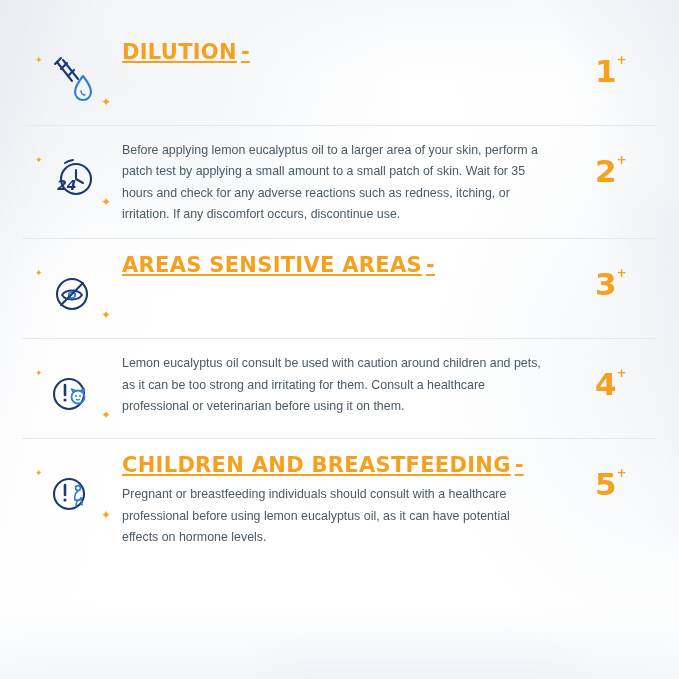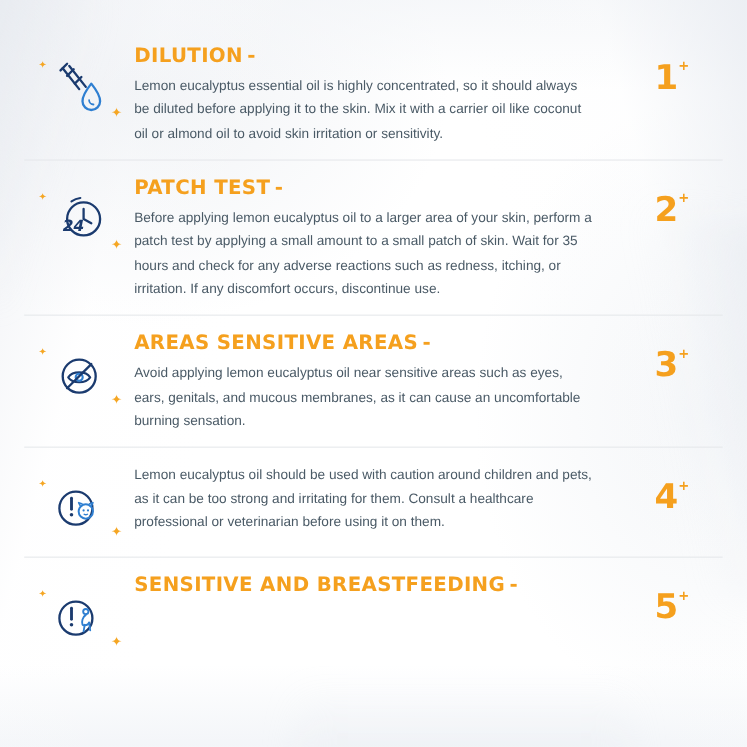--- a/index.html
+++ b/index.html
@@ -104,25 +104,26 @@
   }
   .spark.a { left: -6px; top: 6px; font-size: 9px; }
   .spark.b { right: -8px; bottom: 4px; font-size: 12px; }
 
   .text-cell {
     flex: 1;
     padding-right: 10px;
   }
   .tip-title {
     color: #f5a01e;
-    font-size: 18px;
+    font-size: 21px;
     font-weight: bold;
     letter-spacing: 0.3px;
     margin: 0 0 7px 0;
     font-family: "DejaVu Sans", sans-serif;
+    text-decoration: underline;
   }
   .tip-title .dash {
     color: #f5a01e;
     font-weight: bold;
     padding-left: 4px;
   }
   .tip-body {
     color: #4a5a66;
     font-size: 12.4px;
     line-height: 1.72;
@@ -182,21 +183,20 @@
             <path d="M40 41 a4 4 0 0 0 4 4" fill="none" stroke="#2f7fd1" stroke-width="1.6" stroke-linecap="round"></path>
           </svg>
           <span class="spark a">✦</span>
           <span class="spark b">✦</span>
         </div>
       </div>
       <div class="text-cell">
         <h3 class="tip-title">
           <span>DILUTION</span><span class="dash">-</span>
         </h3>
-        <p class="tip-body">Lemon eucalyptus essential oil is highly concentrated, so it should always be diluted before applying it to the skin. Mix it with a carrier oil like coconut oil or almond oil to avoid skin irritation or sensitivity.</p>
       </div>
       <div class="num-cell">
         <span class="num">
           <span>1</span>
           <span class="num-plus">+</span>
         </span>
       </div>
     </div>
 
     <div class="tip-row">
@@ -206,23 +206,20 @@
             <circle cx="35" cy="29" r="15" fill="none" stroke="#1b3b6f" stroke-width="2.1"></circle>
             <path d="M35 20 L35 29 L42 33" fill="none" stroke="#1b3b6f" stroke-width="2.1" stroke-linecap="round" stroke-linejoin="round"></path>
             <path d="M24 13 a20 20 0 0 1 8 -3" fill="none" stroke="#1b3b6f" stroke-width="2" stroke-linecap="round"></path>
             <text x="16" y="40" font-family="DejaVu Sans, sans-serif" font-size="14" font-weight="bold" font-style="italic" fill="#1b3b6f">24</text>
           </svg>
           <span class="spark a">✦</span>
           <span class="spark b">✦</span>
         </div>
       </div>
       <div class="text-cell">
-        <h3 class="tip-title">
-          <span>PATCH TEST</span><span class="dash">-</span>
-        </h3>
         <p class="tip-body">Before applying lemon eucalyptus oil to a larger area of your skin, perform a patch test by applying a small amount to a small patch of skin. Wait for 35 hours and check for any adverse reactions such as redness, itching, or irritation. If any discomfort occurs, discontinue use.</p>
       </div>
       <div class="num-cell">
         <span class="num">
           <span>2</span>
           <span class="num-plus">+</span>
         </span>
       </div>
     </div>
 
@@ -236,21 +233,20 @@
             <path d="M20 42 L42 20" fill="none" stroke="#1b3b6f" stroke-width="2.1" stroke-linecap="round"></path>
           </svg>
           <span class="spark a">✦</span>
           <span class="spark b">✦</span>
         </div>
       </div>
       <div class="text-cell">
         <h3 class="tip-title">
           <span>AREAS SENSITIVE AREAS</span><span class="dash">-</span>
         </h3>
-        <p class="tip-body">Avoid applying lemon eucalyptus oil near sensitive areas such as eyes, ears, genitals, and mucous membranes, as it can cause an uncomfortable burning sensation.</p>
       </div>
       <div class="num-cell">
         <span class="num">
           <span>3</span>
           <span class="num-plus">+</span>
         </span>
       </div>
     </div>
 
     <div class="tip-row">
@@ -265,21 +261,21 @@
             <circle cx="39" cy="33" r="1" fill="#2f7fd1"></circle>
             <path d="M35.5 36.5 a2.5 2 0 0 0 3 0" fill="none" stroke="#2f7fd1" stroke-width="1.3" stroke-linecap="round"></path>
             <path d="M32 29 l-1.5 -3 l3.5 1.2" fill="none" stroke="#2f7fd1" stroke-width="1.5" stroke-linejoin="round"></path>
             <path d="M42 29 l1.5 -3 l-3.5 1.2" fill="none" stroke="#2f7fd1" stroke-width="1.5" stroke-linejoin="round"></path>
           </svg>
           <span class="spark a">✦</span>
           <span class="spark b">✦</span>
         </div>
       </div>
       <div class="text-cell">
-        <p class="tip-body">Lemon eucalyptus oil should be used with caution around children and pets, as it can be too strong and irritating for them. Consult a healthcare professional or veterinarian before using it on them.</p>
+        <p class="tip-body">Lemon eucalyptus oil consult be used with caution around children and pets, as it can be too strong and irritating for them. Consult a healthcare professional or veterinarian before using it on them.</p>
       </div>
       <div class="num-cell">
         <span class="num">
           <span>4</span>
           <span class="num-plus">+</span>
         </span>
       </div>
     </div>
 
     <div class="tip-row">
@@ -293,22 +289,23 @@
             <path d="M37 28 c-3 2 -4 6 -3 9 c3 1 5 0 6 -2" fill="none" stroke="#2f7fd1" stroke-width="1.7" stroke-linecap="round" stroke-linejoin="round"></path>
             <path d="M36 37 l-1 6" fill="none" stroke="#2f7fd1" stroke-width="1.7" stroke-linecap="round"></path>
             <path d="M40 35 l1 7" fill="none" stroke="#2f7fd1" stroke-width="1.7" stroke-linecap="round"></path>
           </svg>
           <span class="spark a">✦</span>
           <span class="spark b">✦</span>
         </div>
       </div>
       <div class="text-cell">
         <h3 class="tip-title">
-          <span>SENSITIVE AND BREASTFEEDING</span><span class="dash">-</span>
+          <span>CHILDREN AND BREASTFEEDING</span><span class="dash">-</span>
         </h3>
+        <p class="tip-body">Pregnant or breastfeeding individuals should consult with a healthcare professional before using lemon eucalyptus oil, as it can have potential effects on hormone levels.</p>
       </div>
       <div class="num-cell">
         <span class="num">
           <span>5</span>
           <span class="num-plus">+</span>
         </span>
       </div>
     </div>
 
   </div>

